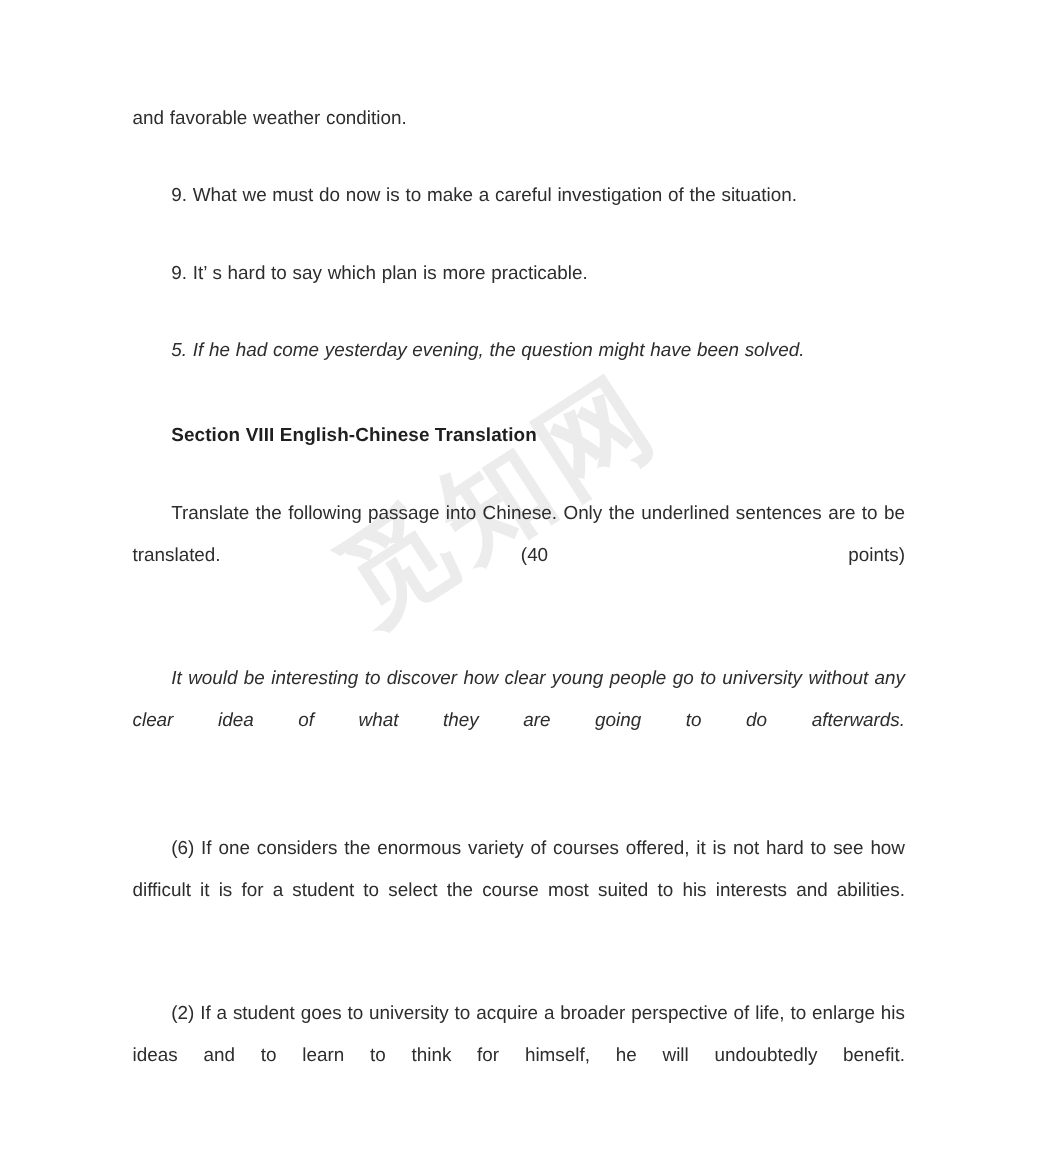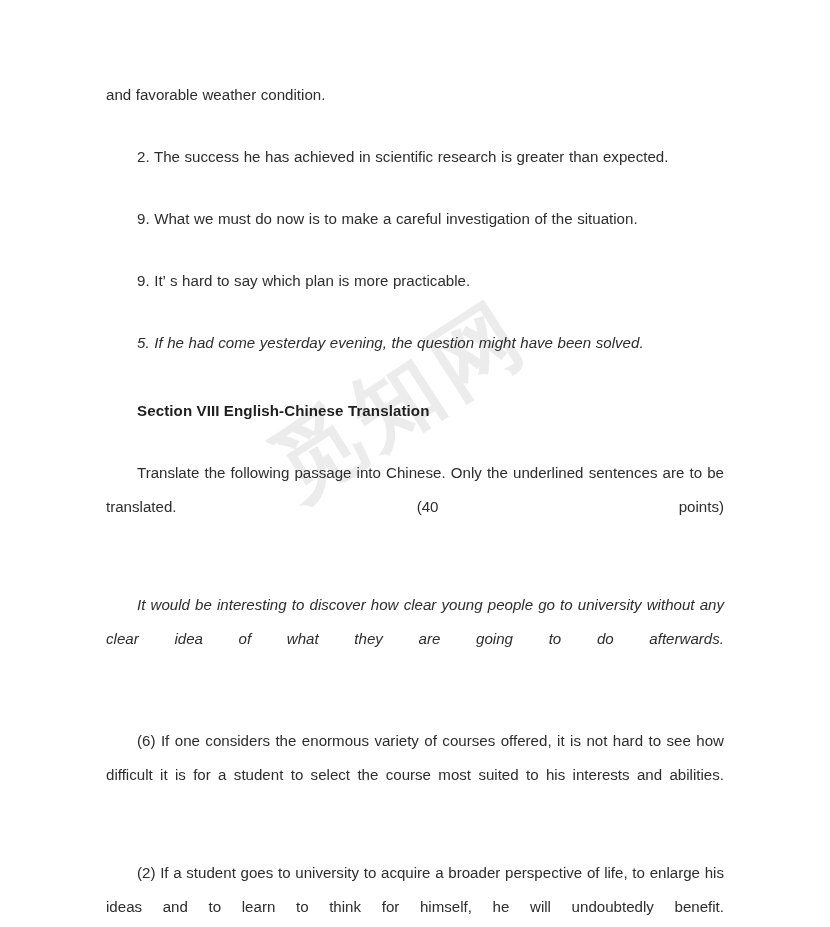--- a/index.html
+++ b/index.html
@@ -108,21 +108,20 @@
 <div class="page">
 
   <div class="watermark">
     <div class="watermark-text">觅知网</div>
   </div>
 
   <div class="content">
 
     <p class="para noindent single">and favorable weather condition.</p>
 
-    <p class="para indent single">2. The success he has achieved in scientific research is greater than expected.</p>
 
     <p class="para indent single">9. What we must do now is to make a careful investigation of the situation.</p>
 
     <p class="para indent single">9. It’  s hard to say which plan is more practicable.</p>
 
     <p class="para indent single gap-large">5. If he had come yesterday evening, the question might have been solved.</p>
 
     <div class="heading">Section VIII English-Chinese Translation</div>
 
     <p class="para indent gap-after-intro">Translate the following passage into Chinese. Only the underlined sentences are to be translated. (40 points)</p>

